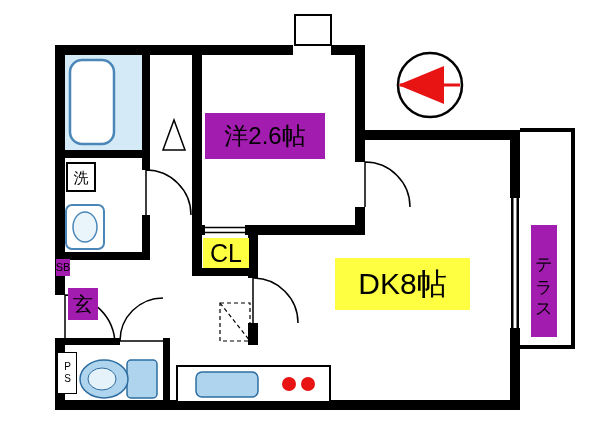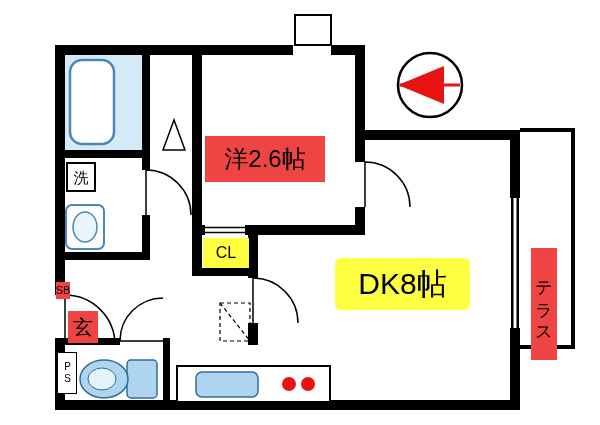--- a/index.html
+++ b/index.html
@@ -5,21 +5,21 @@
   html,body{margin:0;padding:0;background:#fff;}
   .stage{
     position:relative;width:600px;height:425px;background:#ffffff;overflow:hidden;
     font-family:"Liberation Sans","DejaVu Sans",sans-serif;color:#000;
   }
   .stage svg{position:absolute;left:0;top:0;}
   .lbl{
     position:absolute;display:flex;align-items:center;justify-content:center;
     line-height:1;white-space:nowrap;
   }
-  .pink{background:#ef4444;margin-top:23px;}
+  .pink{background:#a21caf;}
   .yellow{background:#ffff42;}
   .boxed{background:#fff;border:2px solid #000;box-sizing:border-box;}
   .vert{writing-mode:vertical-rl;text-orientation:upright;letter-spacing:3px;}
 </style>
 </head>
 <body>
 
 <div class="stage">
 
   <svg width="600" height="425" viewBox="0 0 600 425">
@@ -104,23 +104,23 @@
 
     <g>
       <circle cx="430" cy="85" r="32" fill="#fff" stroke="#000" stroke-width="2.5"></circle>
       <line x1="400" y1="85" x2="460" y2="85" stroke="#e81313" stroke-width="3"></line>
       <polygon points="398,85 444,66 444,104" fill="#e81313"></polygon>
     </g>
   </svg>
 
   <div class="lbl pink" style="left:205px;top:113px;width:120px;height:46px;font-size:24px;">洋2.6帖</div>
 
-  <div class="lbl yellow" style="left:203px;top:238px;width:46px;height:30px;font-size:16px;">CL</div>
+  <div class="lbl yellow" style="left:203px;top:238px;width:46px;height:30px;font-size:25px;">CL</div>
 
-  <div class="lbl yellow" style="left:335px;top:258px;width:135px;height:52px;font-size:30px;border-radius:6px;">DK8帖</div>
+  <div class="lbl yellow" style="left:335px;top:258px;width:135px;height:52px;font-size:30px;">DK8帖</div>
 
   <div class="lbl pink vert" style="left:531px;top:225px;width:26px;height:112px;font-size:17px;">テラス</div>
 
   <div class="lbl pink" style="left:68px;top:288px;width:30px;height:32px;font-size:20px;">玄</div>
 
   <div class="lbl pink" style="left:56px;top:259px;width:14px;height:17px;font-size:11px;">SB</div>
 
   <div class="lbl boxed" style="left:66px;top:162px;width:30px;height:30px;font-size:15px;">洗</div>
 
   <div class="lbl boxed vert" style="left:57px;top:352px;width:20px;height:42px;font-size:10px;border-width:1.5px;letter-spacing:1px;">PS</div>

